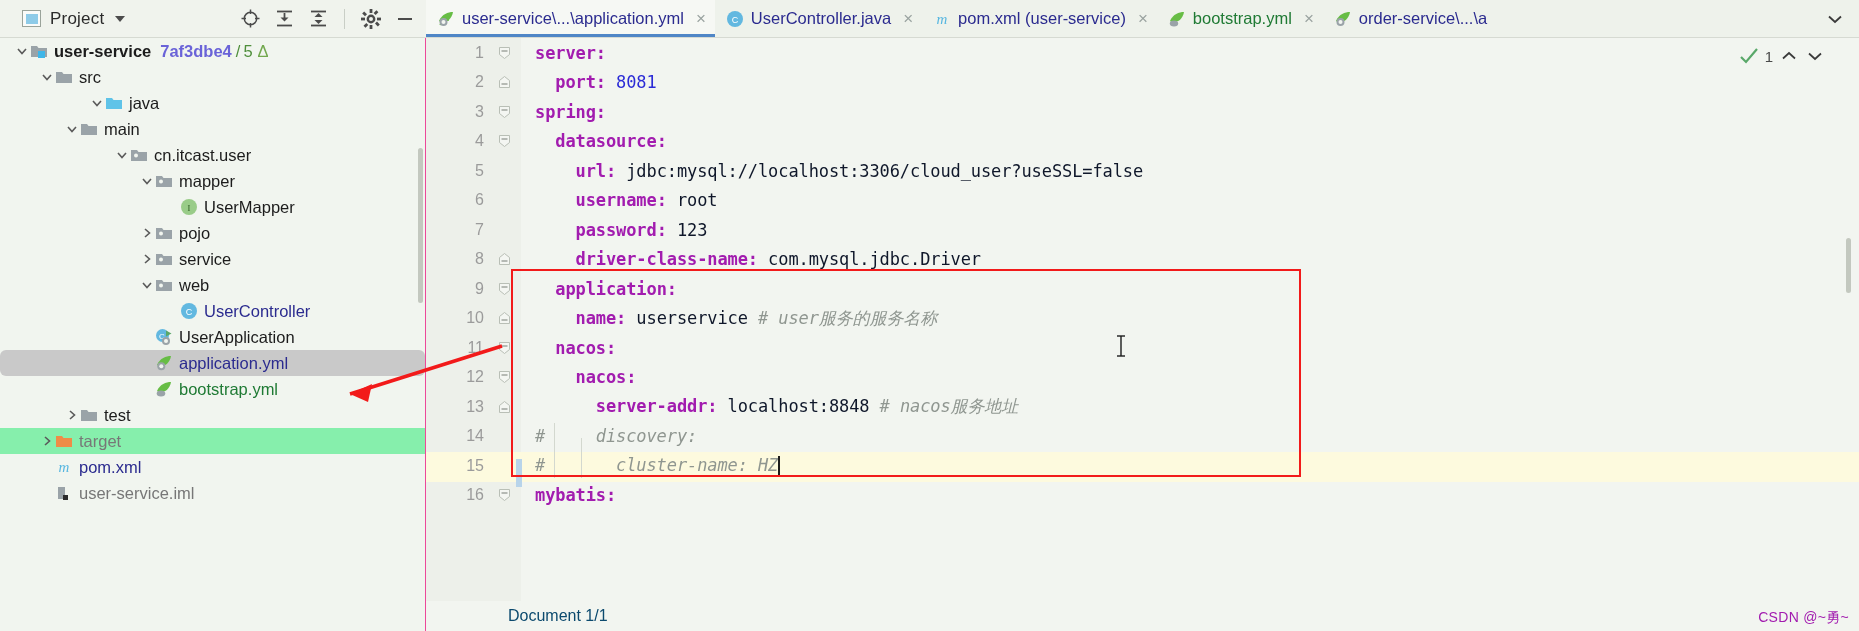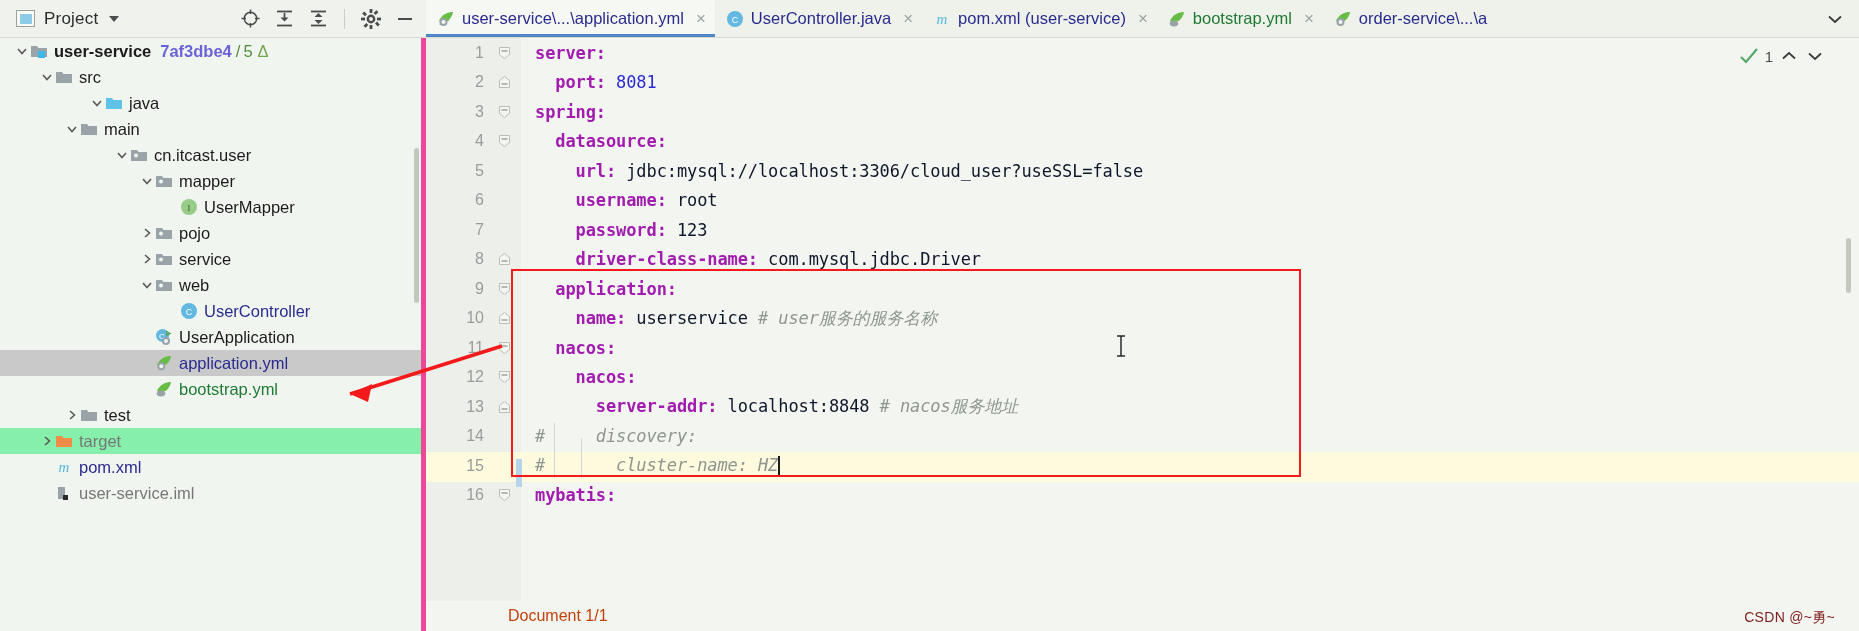--- a/index.html
+++ b/index.html
@@ -10,21 +10,21 @@
     font-family: "Liberation Sans", sans-serif;
   }
   .app { position: relative; width: 1859px; height: 631px; display: flex; flex-direction: column; }
 
   
   .top-row { display: flex; height: 38px; flex: 0 0 38px; background: #f0f3ed; }
 
   .proj-toolbar {
     width: 426px; flex: 0 0 426px;
     display: flex; align-items: center;
-    padding-left: 16px;
+    padding-left: 22px;
     background: #f0f3ed;
     border-bottom: 1px solid #d6dad2;
     position: relative;
   }
   .proj-logo {
     width: 19px; height: 17px; border: 1px solid #9aa39a;
     background: #fafbf9; display: flex; align-items: center; justify-content: center;
     margin-right: 9px;
   }
   .proj-logo i { display:block; width: 12px; height: 10px; background: #8ecbe8; }
@@ -72,28 +72,28 @@
   }
 
   
   .body-row { display: flex; flex: 1; min-height: 0; }
 
   
   .tree-pane {
     width: 426px; flex: 0 0 426px;
     background: #f1f5ef;
     position: relative; overflow: hidden;
-    border-right: 5px solid #ec4899;
+    border-right: 1px solid #ec4899;
   }
   .trow {
     height: 26px; display: flex; align-items: center;
     font-size: 16.5px; color: #1c1c1c; white-space: nowrap;
     position: relative;
   }
-  .trow.selected { background: #c9c9c9; }
+  .trow.selected { background: #c9c9c9; border-radius: 6px; }
   .trow.hl { background: #86efac; }
   .arrow {
     width: 16px; height: 16px; flex: 0 0 16px;
     display: flex; align-items: center; justify-content: center;
     color: #5a5a5a;
   }
   .arrow svg { display: block; }
   .tico { width: 18px; height: 18px; flex: 0 0 18px; margin-right: 6px; display: block; }
   .tlabel { line-height: 1; }
   .bold { font-weight: bold; }
@@ -155,26 +155,26 @@
     position: absolute; right: 34px; top: 8px;
     display: flex; align-items: center; gap: 6px; font-size: 15px; color: #4a4a4a;
     font-family: "Liberation Sans", sans-serif;
   }
   .ed-scroll { position: absolute; right: 8px; width: 5px; background: #c3c8bf; border-radius: 3px; }
 
   
   .statusbar {
     height: 30px; flex: 0 0 30px; background: #f2f5f0;
     display: flex; align-items: center; padding-left: 82px;
-    font-size: 16px; color: #c2410c;
+    font-size: 16px; color: #0c4a6e;
     position: relative;
   }
   .watermark {
-    position: absolute; right: 24px; bottom: 4px;
-    font-size: 14px; color: #7f1d1d; letter-spacing: .3px;
+    position: absolute; right: 10px; bottom: 4px;
+    font-size: 14px; color: #a21caf; letter-spacing: .3px;
   }
 </style>
 </head>
 <body>
 
 <div class="app">
 
   <div class="top-row">
 
     <div class="proj-toolbar">

